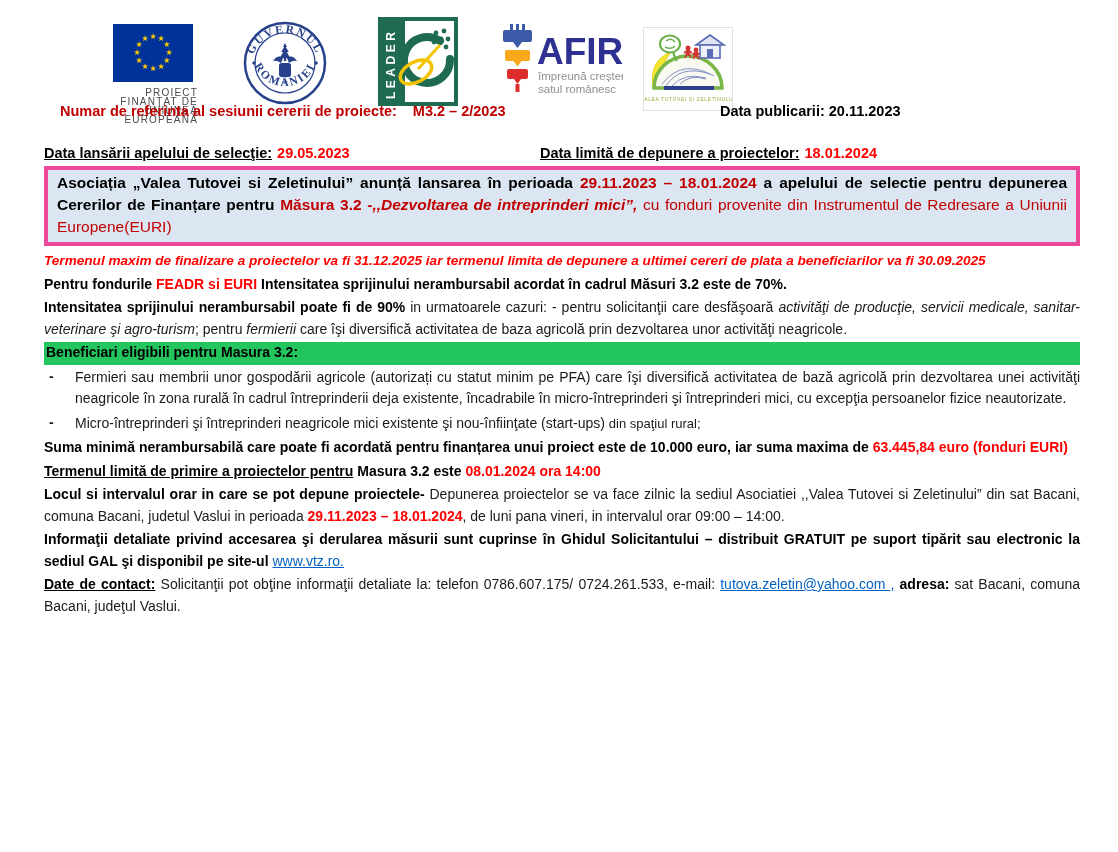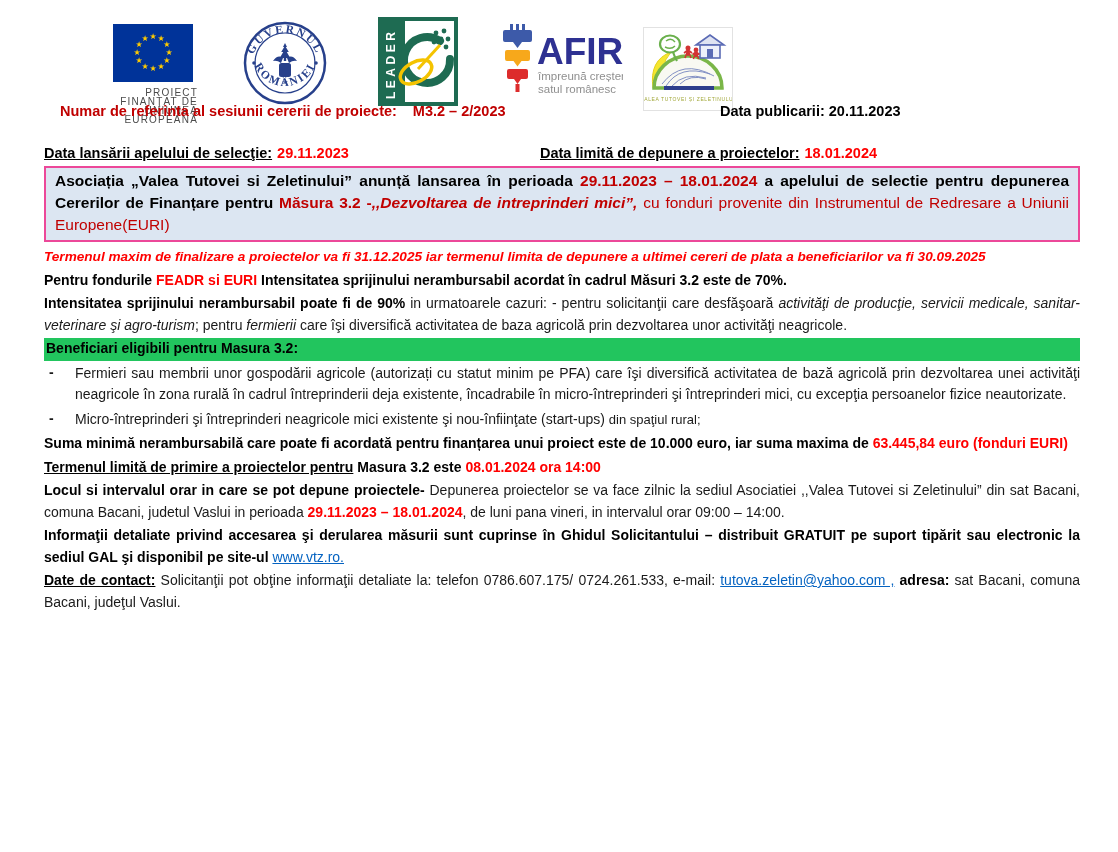--- a/index.html
+++ b/index.html
@@ -17,21 +17,21 @@
   
   .ref-row{position:absolute;top:103px;left:60px;font-size:14.5px;font-weight:bold;color:#c00000;white-space:nowrap;}
   .ref-value{margin-left:16px;}
   .pub-date{position:absolute;top:103px;left:720px;font-size:14.5px;font-weight:bold;color:#000;white-space:nowrap;}
   .dates-row{position:absolute;top:145px;left:44px;width:1036px;font-size:14.5px;height:22px;}
   .date-col2{position:absolute;left:496px;top:0;}
   .lbl{font-weight:bold;text-decoration:underline;color:#000;}
   .val{font-weight:bold;color:#ff0000;margin-left:5px;}
   
   .content{position:absolute;top:166px;left:44px;width:1036px;font-size:14px;line-height:21.5px;}
-  .announce-box{border:2px solid #ec4899;background:#dce6f2;padding:2px 9px 4px 9px;font-size:15.5px;line-height:22px;font-weight:bold;text-align:justify;color:#000;}
+  .announce-box{border:4px solid #ec4899;background:#dce6f2;padding:2px 9px 4px 9px;font-size:15.5px;line-height:22px;font-weight:bold;text-align:justify;color:#000;}
   p{margin:0 0 2px 0;}
   .mt4{margin-top:4px;}
   .b{font-weight:bold;color:#000;}
   .red{color:#ff0000;font-weight:bold;}
   .dred{color:#c00000;}
   .u{text-decoration:underline;}
   .i{font-style:italic;}
   .just{text-align:justify;}
   .redline{color:#ff0000;font-weight:bold;font-size:13.6px;white-space:nowrap;font-style:italic;}
   .highlight{background:#22c55e;font-weight:bold;color:#000;padding:0 4px 1px 2px;margin:1px 0 2px 0;}
@@ -167,21 +167,21 @@
     </div>
   </div>
 
   <div class="ref-row">
     <span>Numar de referinta al sesiunii cererii de proiecte:</span><span class="ref-value">M3.2 – 2/2023</span>
   </div>
   <div class="pub-date">Data publicarii: 20.11.2023</div>
 
   <div class="dates-row">
     <span>
-      <span class="lbl">Data lansării apelului de selecţie:</span><span class="val">29.11.2023</span>
+      <span class="lbl">Data lansării apelului de selecţie:</span><span class="val">29.05.2023</span>
     </span>
     <span class="date-col2">
       <span class="lbl">Data limită de depunere a proiectelor:</span><span class="val">18.01.2024</span>
     </span>
   </div>
 
   <div class="content">
 
     <div class="announce-box">
       <span>Asociația „Valea Tutovei si Zeletinului” anunță lansarea în perioada </span><span class="dred">29.11.2023 – 18.01.2024</span><span> a  apelului de selectie pentru depunerea Cererilor de Finanțare pentru </span><span class="dred">Măsura 3.2 -</span><span class="dred i">,,Dezvoltarea de intreprinderi mici”,</span><span class="dred" style="font-weight:normal"> cu fonduri provenite din Instrumentul de Redresare a Uniunii Europene(EURI)</span>

